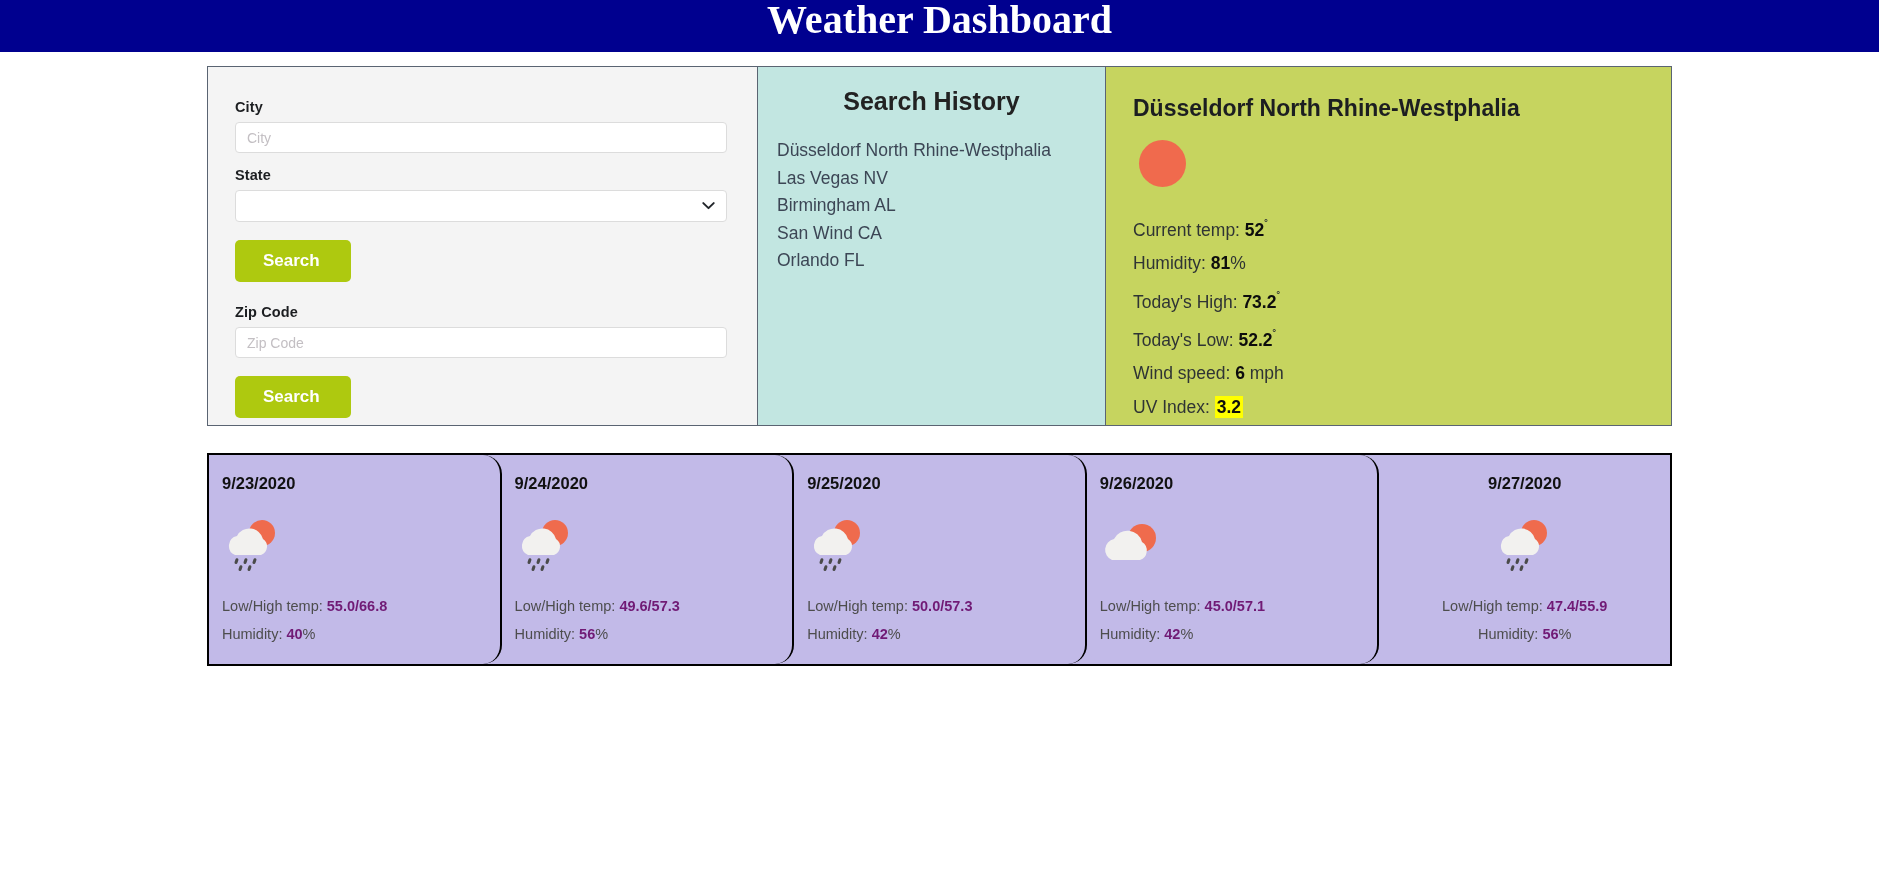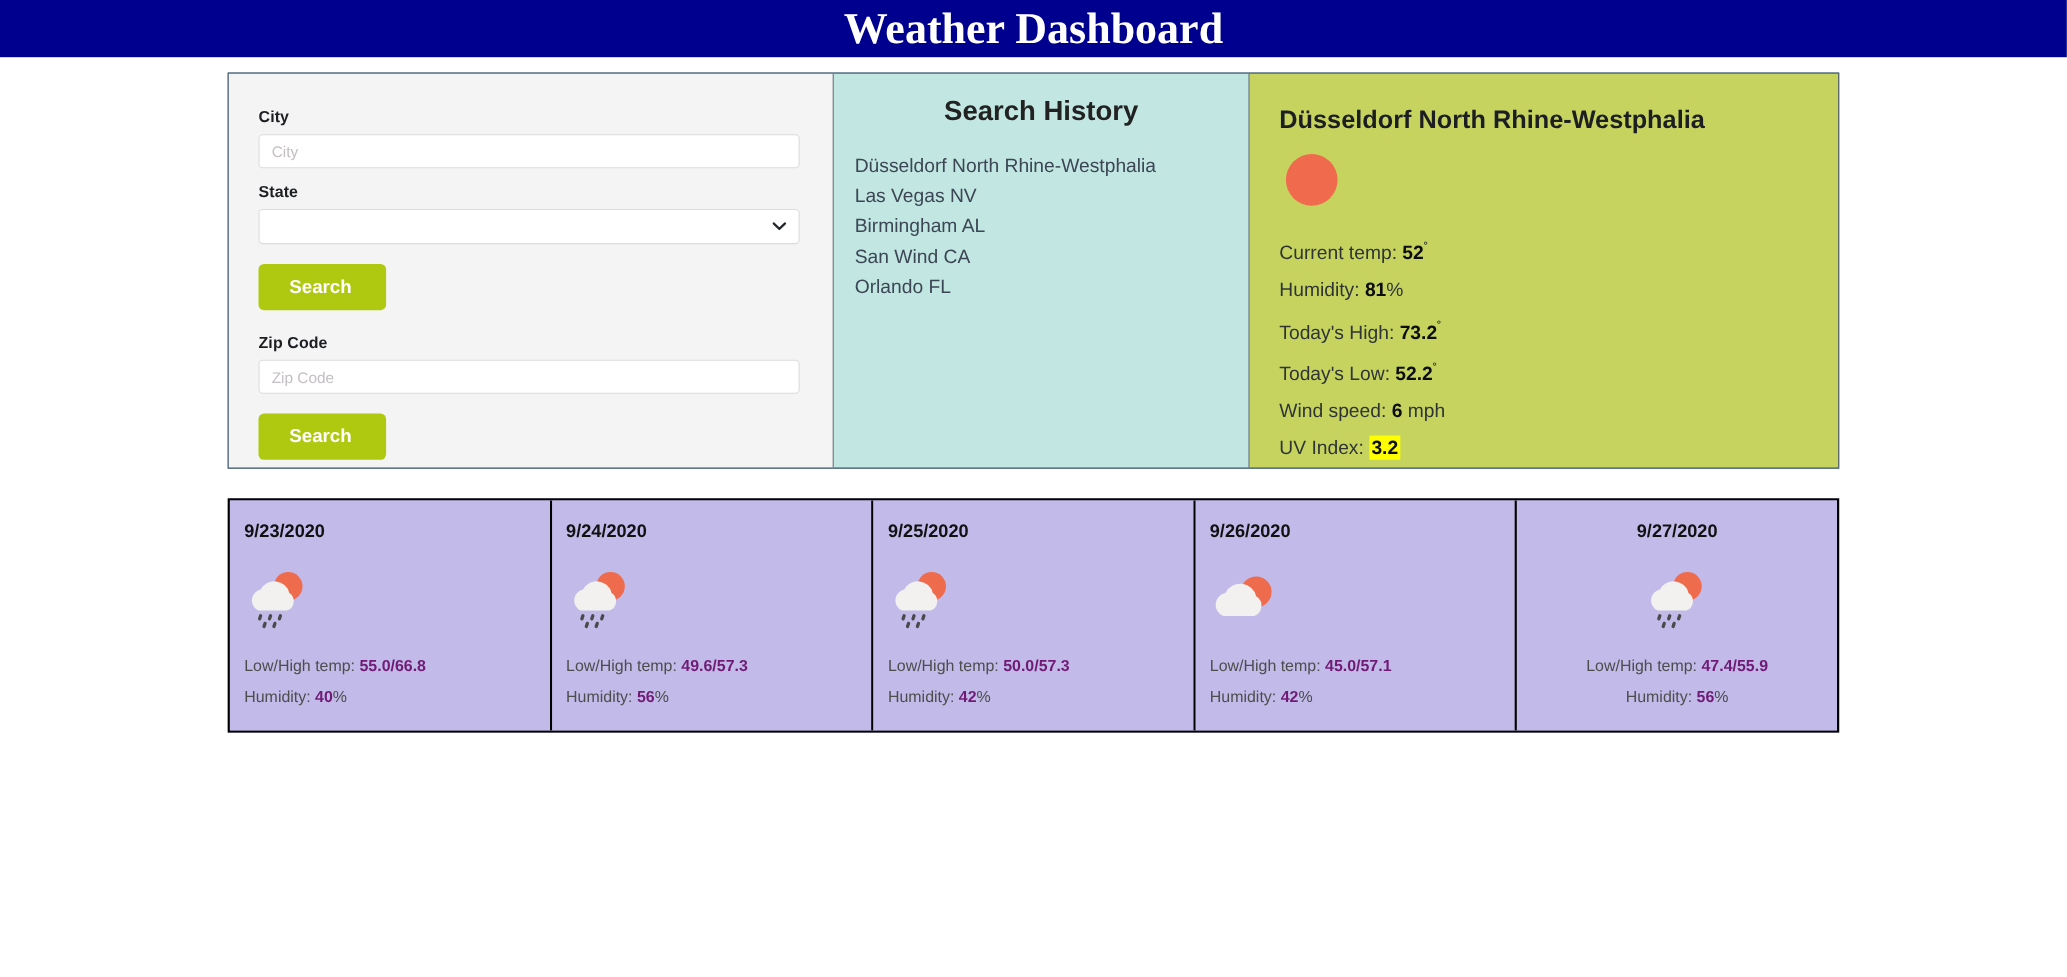--- a/index.html
+++ b/index.html
@@ -12,21 +12,20 @@
     font-family: "Liberation Sans", sans-serif;
     overflow: hidden;
   }
 
   
   #app-header {
     width: 100%;
     height: 52px;
     background: #00008f;
     display: flex;
-    align-items: center;
     justify-content: center;
   }
   #app-title {
     color: #ffffff;
     font-family: "Liberation Serif", serif;
     font-weight: bold;
     font-size: 40px;
     letter-spacing: 0px;
     line-height: 1;
   }
@@ -116,21 +115,21 @@
     cursor: pointer;
     line-height: 1;
   }
 
   .spacer-14 { height: 14px; }
   .spacer-18 { height: 18px; }
   .spacer-22 { height: 22px; }
 
   
   #search-history-panel {
-    width: 378px;
+    width: 348px;
     background: #c2e6e1;
     border-right: 1px solid #5a6472;
     padding: 19px 0 0 0;
   }
   #search-history-title {
     text-align: center;
     font-size: 25px;
     font-weight: bold;
     color: #222222;
     margin: 0 0 21px 0;
@@ -189,20 +188,21 @@
     margin-top: 27px;
     border: 2px solid #000000;
     background: #c2bae8;
   }
   .forecast-card {
     flex: 1;
     background: #c2bae8;
     border-right: 2px solid #000000;
     padding: 19px 13px 16px 13px;
     min-height: 190px;
+    border-radius: 19px;
   }
   .forecast-card:last-child { border-right: none; text-align: center; }
   .fc-date {
     font-size: 16.5px;
     font-weight: bold;
     color: #111111;
     margin-bottom: 22px;
     line-height: 1.2;
   }
   .fc-icon { height: 56px; margin-bottom: 20px; }

